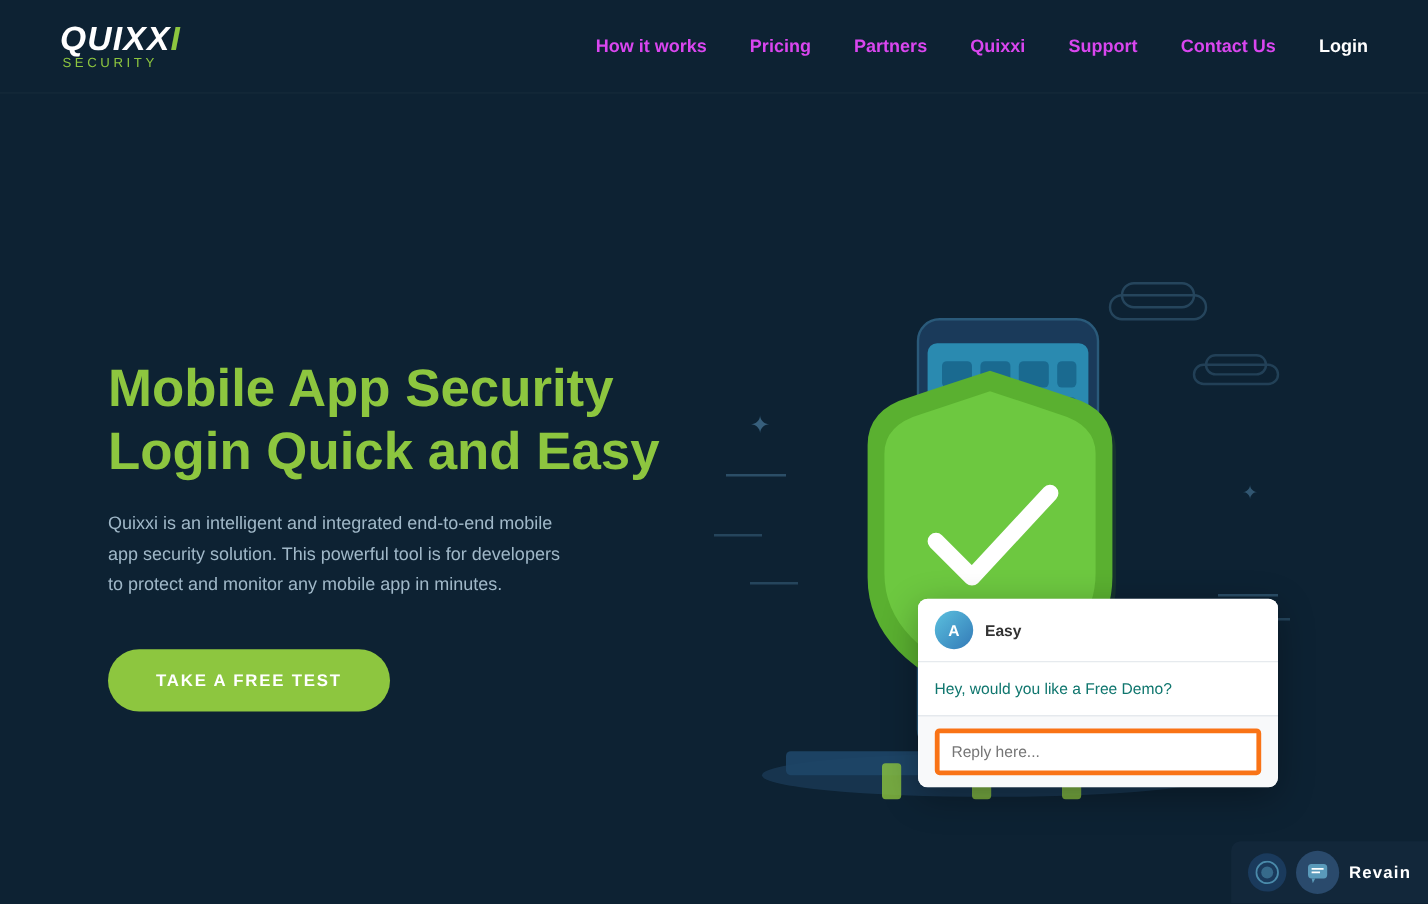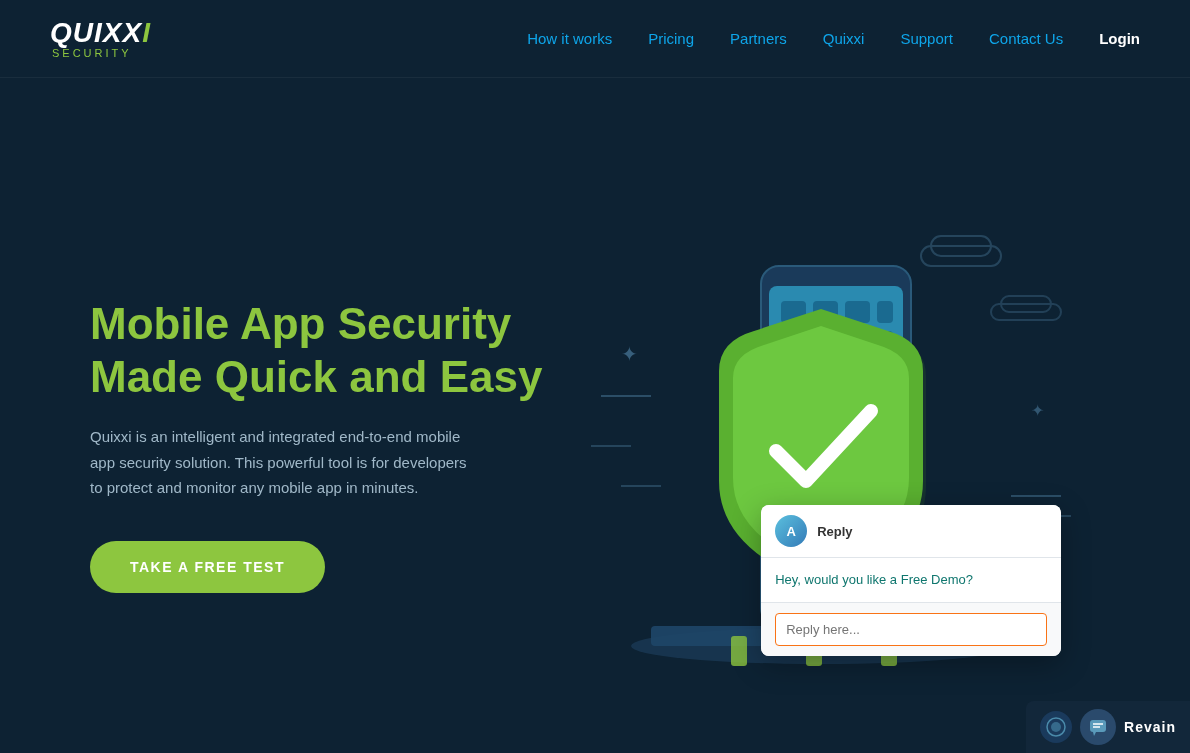--- a/index.html
+++ b/index.html
@@ -53,24 +53,24 @@
     }
 
     .nav-links {
       display: flex;
       align-items: center;
       gap: 36px;
       list-style: none;
     }
 
     .nav-links a {
-      color: #0ea5e9;
+      color: #d946ef;
       text-decoration: none;
       font-size: 15px;
-      font-weight: 400;
+      font-weight: 700;
       transition: color 0.2s;
     }
 
     .nav-login {
       color: #ffffff !important;
       font-weight: 700 !important;
       font-size: 15px;
     }
 
     
@@ -189,21 +189,21 @@
     }
 
     .chat-input-area {
       background: #f8f9fa;
       padding: 10px 14px;
       border-top: 1px solid #e0e5ea;
     }
 
     .chat-input {
       width: 100%;
-      border: 1px solid #f97316;
+      border: 4px solid #f97316;
       border-radius: 4px;
       padding: 8px 10px;
       font-size: 13px;
       color: #14532d;
       background: #ffffff;
       outline: none;
     }
 
     
     .revain-widget {
@@ -267,21 +267,21 @@
     <li><a href="#">Support</a></li>
     <li><a href="#">Contact Us</a></li>
     <li><a href="#" class="nav-login">Login</a></li>
   </ul>
 </nav>
 
 <section class="hero">
   <div class="hero-text">
     <h1 class="hero-title">
       <span>Mobile App Security</span><br>
-      <span>Made Quick and Easy</span>
+      <span>Login Quick and Easy</span>
     </h1>
     <p class="hero-desc">Quixxi is an intelligent and integrated end-to-end mobile app security solution. This powerful tool is for developers to protect and monitor any mobile app in minutes.</p>
     <a href="#" class="btn-free-test">TAKE A FREE TEST</a>
   </div>
 
   <div class="hero-illustration">
 
     <div class="phone-scene">
       <svg width="520" height="500" viewBox="0 0 520 500" xmlns="http://www.w3.org/2000/svg">
 
@@ -356,21 +356,21 @@
 
         <path d="M162 182 Q162 158 193 149 Q220 140 250 130 Q280 140 307 149 Q338 158 338 182 L338 282 Q338 342 250 373 Q162 342 162 282 Z" fill="#6dc840"></path>
 
         <path d="M205 255 L235 285 L300 215" stroke="#ffffff" stroke-width="14" stroke-linecap="round" stroke-linejoin="round" fill="none"></path>
       </svg>
 
       
       <div class="chat-widget">
         <div class="chat-header">
           <div class="chat-avatar">A</div>
-          <span class="chat-agent-name">Reply</span>
+          <span class="chat-agent-name">Easy</span>
         </div>
         <div class="chat-message">Hey, would you like a Free Demo?</div>
         <div class="chat-input-area">
           <input type="text" class="chat-input" placeholder="Reply here..." style="">
         </div>
       </div>
     </div>
   </div>
 </section>
 

